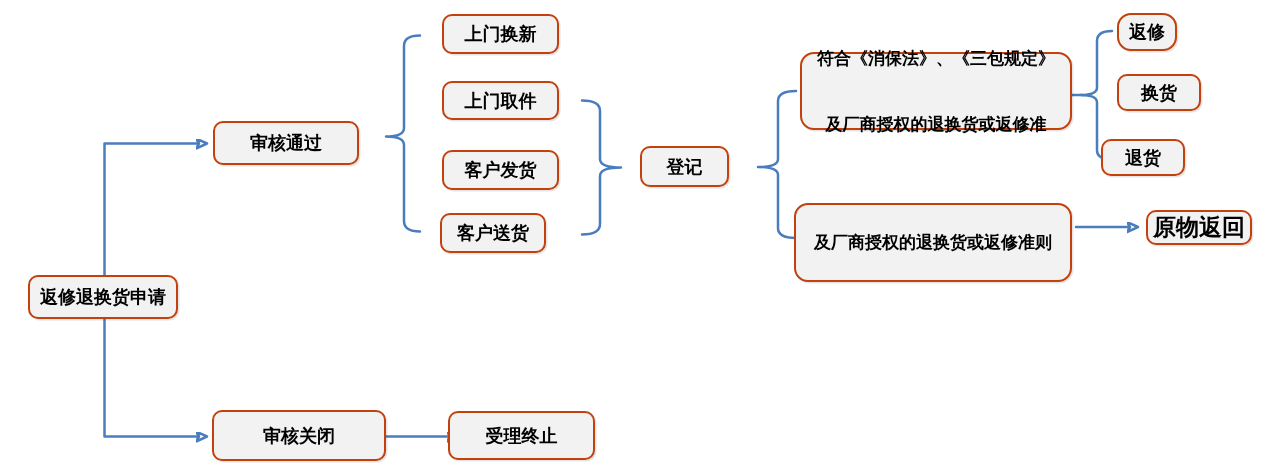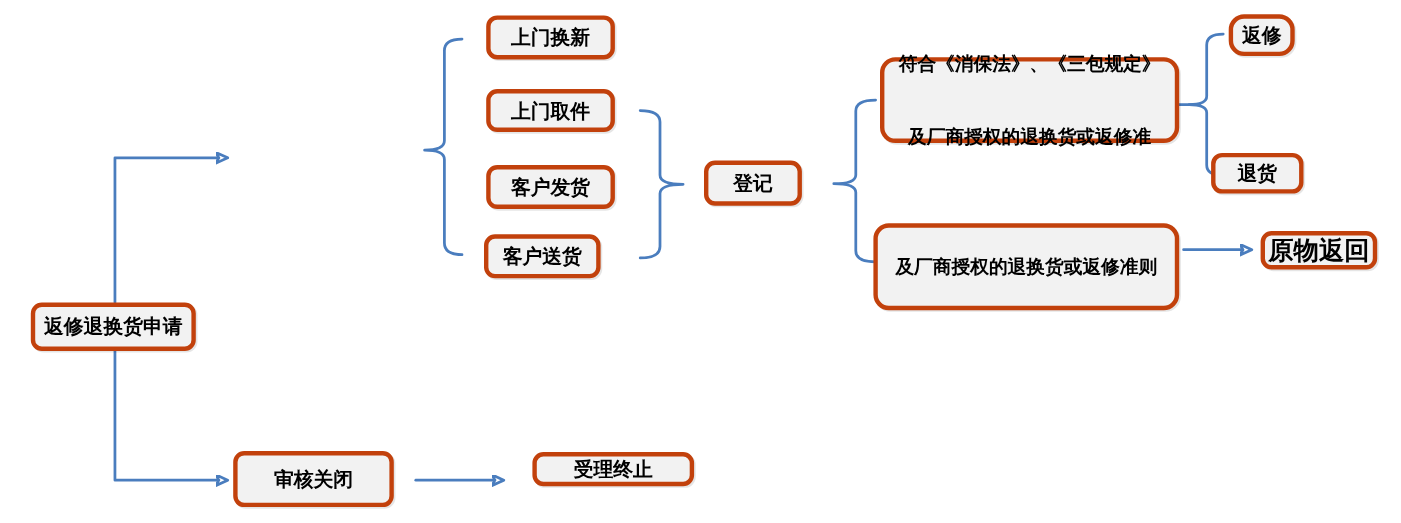--- a/index.html
+++ b/index.html
@@ -25,21 +25,21 @@
     fill: none;
     stroke: #4a7dbe;
     stroke-width: 2.5;
     stroke-linecap: round;
     stroke-linejoin: round;
   }
   .node {
     position: absolute;
     box-sizing: border-box;
     background: #f2f2f2;
-    border: 4px solid #c2410c;
+    border: 2px solid #c2410c;
     border-radius: 10px;
     display: flex;
     align-items: center;
     justify-content: center;
     text-align: center;
     font-weight: bold;
     font-size: 18px;
     color: #000000;
     box-shadow: 1.5px 1.5px 0 rgba(0,0,0,0.10);
     cursor: default;
@@ -80,20 +80,23 @@
 
     <path d="M 1076 227 L 1128 227" marker-end="url(#arrowhead)"></path>
 
     <path d="M 378 436.5 L 448 436.5" marker-end="url(#arrowhead)"></path>
   </svg>
 
   <div class="node" style="left:28px; top:275px; width:150px; height:44px;">
     <span class="lbl">返修退换货申请</span>
   </div>
 
+  <div class="node" style="left:213px; top:121px; width:146px; height:44px;">
+    <span class="lbl">审核通过</span>
+  </div>
 
   <div class="node" style="left:442px; top:14px; width:117px; height:40px;">
     <span class="lbl">上门换新</span>
   </div>
 
   <div class="node" style="left:442px; top:81px; width:117px; height:39px;">
     <span class="lbl">上门取件</span>
   </div>
 
   <div class="node" style="left:442px; top:150px; width:117px; height:40px;">
@@ -114,30 +117,33 @@
   </div>
 
   <div class="node cond" style="left:794px; top:203px; width:278px; height:79px;">
     <span class="lbl">及厂商授权的退换货或返修准则</span>
   </div>
 
   <div class="node" style="left:1117px; top:13px; width:60px; height:38px;border-radius:14px;">
     <span class="lbl">返修</span>
   </div>
 
+  <div class="node" style="left:1117px; top:74px; width:84px; height:37px;">
+    <span class="lbl">换货</span>
+  </div>
 
   <div class="node" style="left:1101px; top:139px; width:84px; height:37px;">
     <span class="lbl">退货</span>
   </div>
 
   <div class="node" style="left:1146px; top:210px; width:106px; height:35px; font-size:23px;">
     <span class="lbl">原物返回</span>
   </div>
 
-  <div class="node" style="left:212px; top:410px; width:146px; height:51px;">
+  <div class="node" style="left:212px; top:410px; width:174px; height:51px;">
     <span class="lbl">审核关闭</span>
   </div>
 
-  <div class="node" style="left:484px; top:411px; width:147px; height:31px;">
+  <div class="node" style="left:448px; top:411px; width:147px; height:49px;">
     <span class="lbl">受理终止</span>
   </div>
 
 </div>
 
 </body></html>

